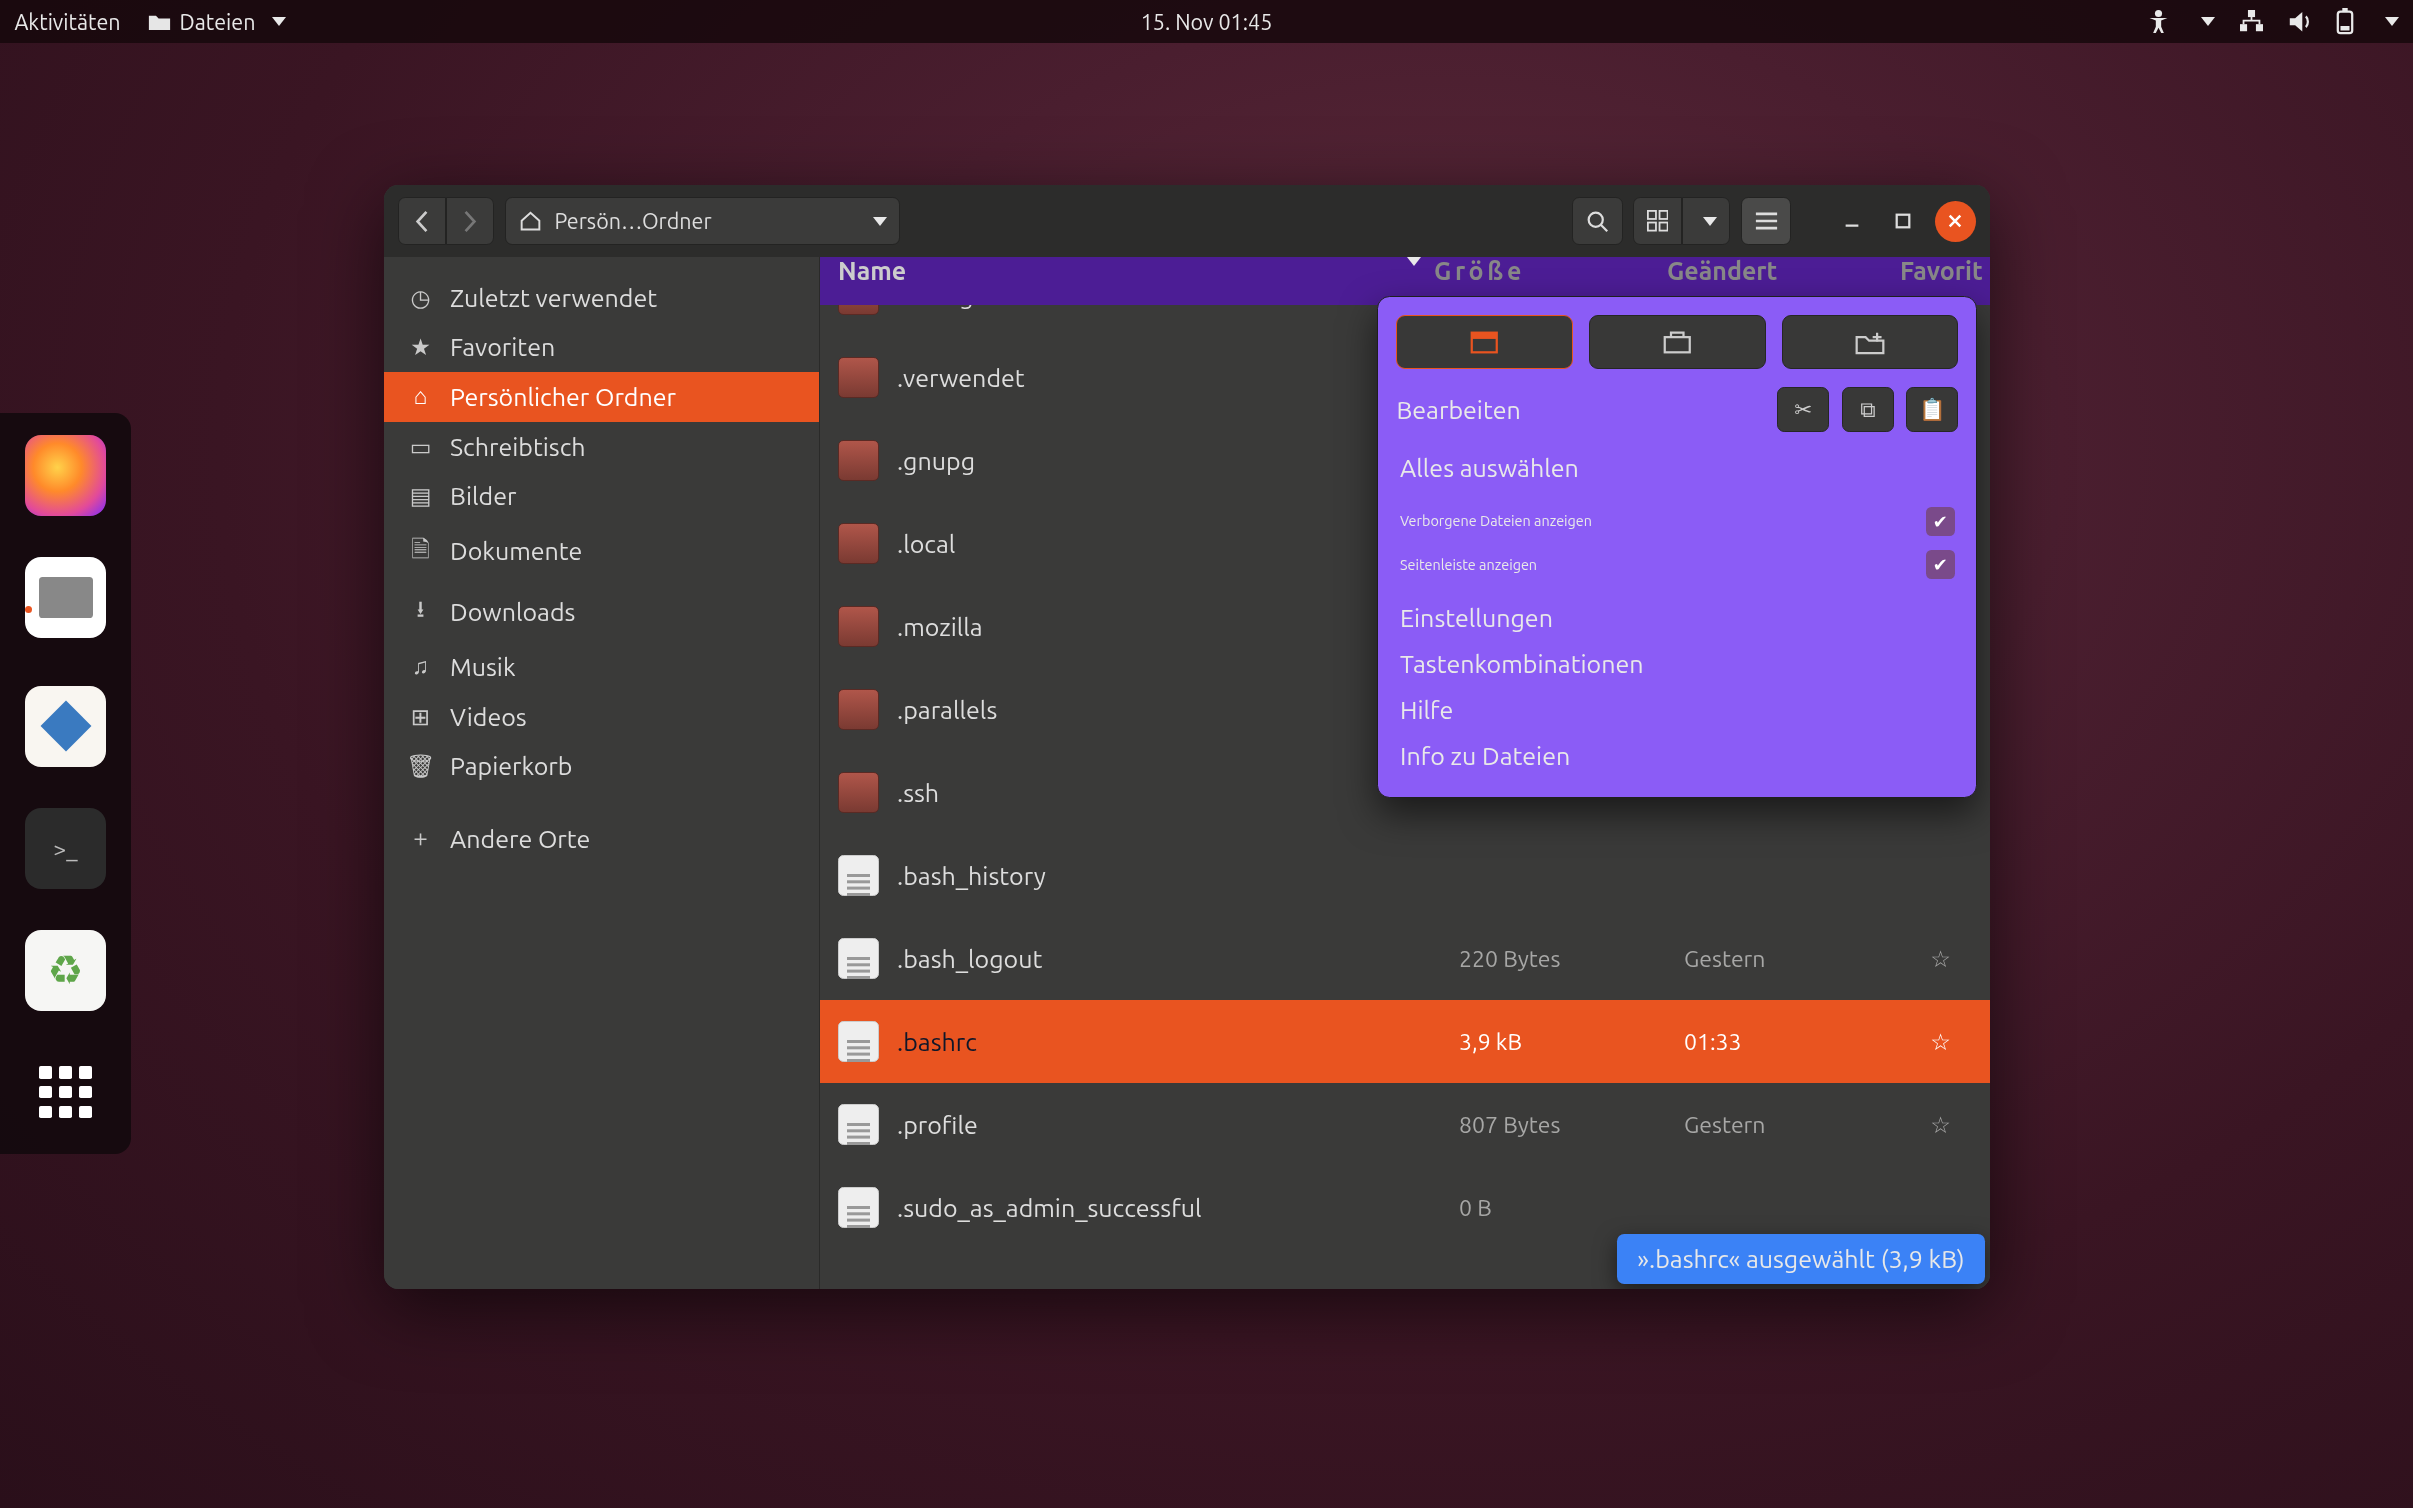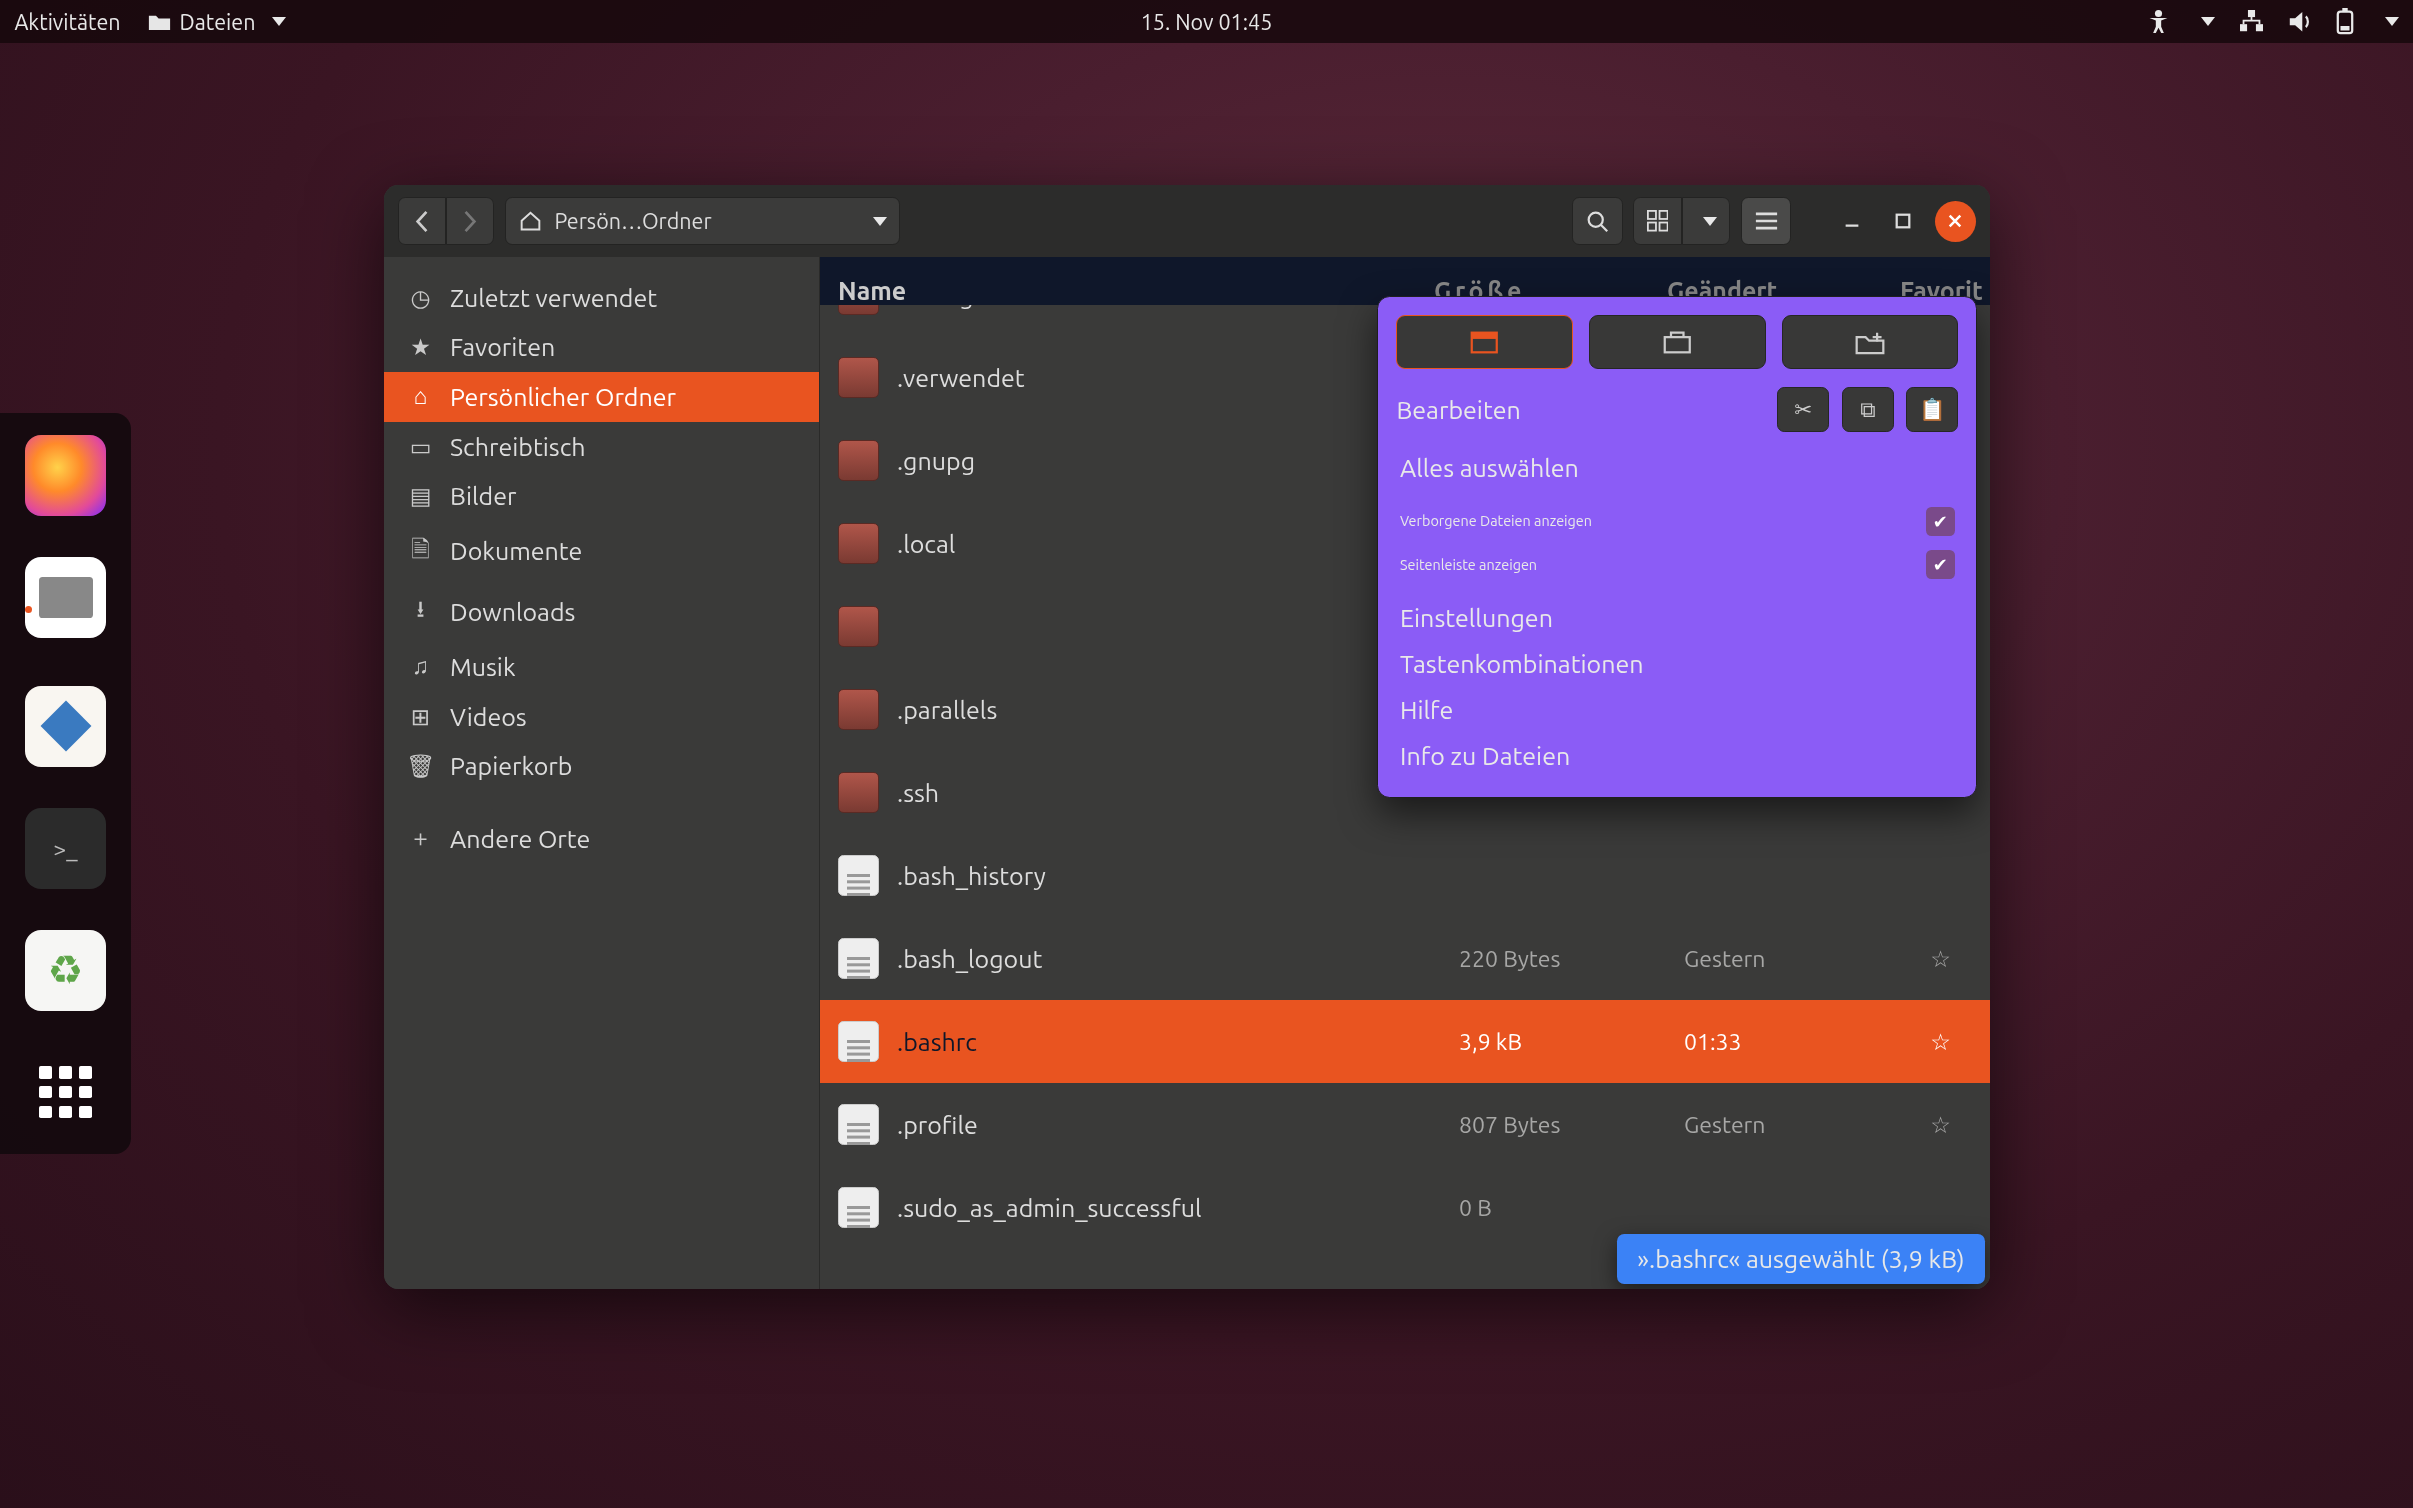--- a/index.html
+++ b/index.html
@@ -63,21 +63,21 @@
 
 .win-body{flex:1;display:flex;min-height:0;}
 .sidebar{width:435px;background:#3a3a39;padding:16px 0;overflow:auto;}
 .side-item{display:flex;align-items:center;gap:16px;padding:10.8px 23px;color:#ddd;font-size:25px;}
 .side-item.active{background:#e95420;color:#fff;}
 .side-sep{height:10.8px;}
 .side-ico{width:27px;display:flex;justify-content:center;color:#c9c9c9;font-size:23px;}
 .side-item.active .side-ico{color:#fff;}
 
 .main{flex:1;background:#3a3a39;display:flex;flex-direction:column;border-left:0.9px solid #2a2a29;min-width:0;}
-.colhdr{height:48px;display:flex;align-items:flex-end;padding:0 18px;color:#ccc;font-size:25px;font-weight:600;background:#0f172a;}
+.colhdr{height:48px;display:flex;align-items:flex-start;padding:0 18px;color:#ccc;font-size:25px;font-weight:600;background:#4c1d95;}
 .colhdr .ch-name{flex:1;}
 .colhdr .ch-size{width:233px;letter-spacing:3.6px;color:#888;}
 .colhdr .ch-date{width:233px;color:#888;}
 .colhdr .ch-fav{width:72px;color:#888;}
 .files{flex:1;overflow:hidden;}
 .row{height:83px;display:flex;align-items:center;padding:0 18px;gap:18px;}
 .row.sel{background:#e95420;color:#fff;}
 .row .fico{width:41px;height:41px;border-radius:5.4px;display:flex;align-items:center;justify-content:center;}
 .row .fico.folder{background:linear-gradient(#b0564a,#7a3a32);border:0.9px solid #5a2a24;}
 .row .fico.file{background:#eee;border:0.9px solid #ccc;}
@@ -339,20 +339,21 @@
           </div>
           <div class="row">
     <span class="fico folder"></span>
     <span class="fname">.local</span>
     <span class="fsize"></span>
     <span class="fdate"></span>
     <span class="ffav"></span>
           </div>
           <div class="row">
     <span class="fico folder"></span>
+    <span class="fname">.mozilla</span>
     <span class="fsize"></span>
     <span class="fdate"></span>
     <span class="ffav"></span>
           </div>
           <div class="row">
     <span class="fico folder"></span>
     <span class="fname">.parallels</span>
     <span class="fsize"></span>
     <span class="fdate"></span>
     <span class="ffav"></span>

